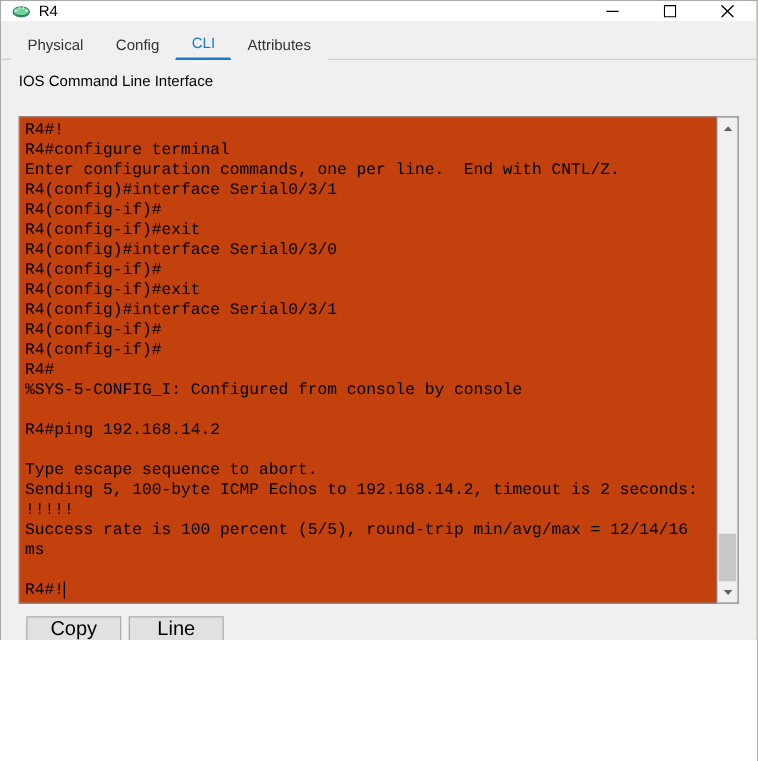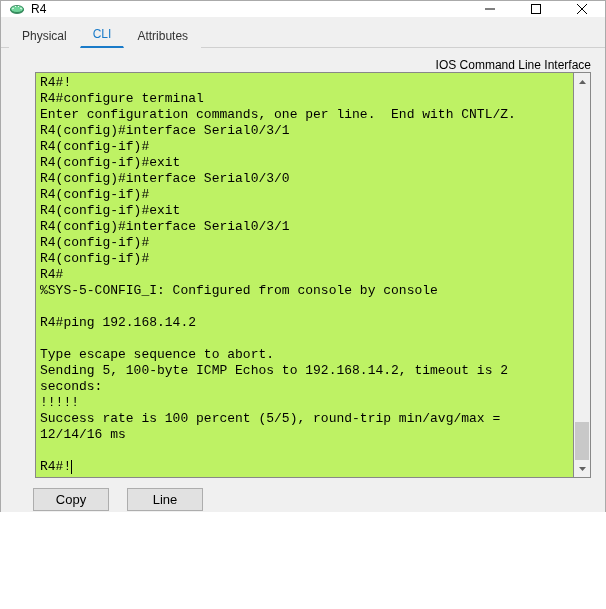--- a/index.html
+++ b/index.html
@@ -89,43 +89,42 @@
   }
   .tab-body {
     flex: 1;
     background: #f0f0f0;
     border-top: 1px solid #d0d0d0;
     padding: 10px 14px 8px 14px;
     display: flex;
     flex-direction: column;
   }
   .cli-title {
-    text-align: right;
-    font-size: 12px;
-    color: #000;
-    margin-bottom: 0;
+    text-align: left;
+    font-size: 12px;
+    color: #000;
+    margin-bottom: 21px;
   }
   .terminal-wrap {
     position: relative;
     flex: 1;
     display: flex;
   }
   .terminal {
     flex: 1;
-    background: #bef264;
+    background: #c2410c;
     border: 1px solid #888;
     font-family: "Courier New", monospace;
     font-size: 13px;
     line-height: 16px;
     color: #000;
     padding: 2px 4px;
     white-space: pre-wrap;
     overflow: hidden;
     position: relative;
-    margin-left: 20px;
   }
   .terminal .cursor {
     display: inline-block;
     width: 1px;
     height: 14px;
     background: #000;
     vertical-align: text-bottom;
     margin-left: 0px;
   }
   .scrollbar {
@@ -173,24 +172,24 @@
   .helper-text {
     flex: 1;
     font-size: 12px;
     color: #000;
   }
   .btn {
     width: 76px;
     height: 23px;
     background: #e1e1e1;
     border: 1px solid #adadad;
-    font-size: 13px;
+    font-size: 16px;
     font-family: inherit;
     color: #000;
-    margin-left: 18px;
+    margin-left: 6px;
     cursor: default;
     display: flex;
     align-items: center;
     justify-content: center;
   }
   .bottom-row {
     display: flex;
     align-items: center;
     padding: 10px 14px 12px 14px;
     background: #f0f0f0;
@@ -239,20 +238,21 @@
             <line x1="10" y1="0" x2="0" y2="10" stroke-width="1"></line>
           </svg>
       </div>
     </div>
   </div>
 
   <div class="content">
 
     <div class="tabs">
       <div class="tab">Physical</div>
+      <div class="tab">Config</div>
       <div class="tab active">CLI</div>
       <div class="tab">Attributes</div>
     </div>
 
     <div class="tab-body">
       <div class="cli-title">IOS Command Line Interface</div>
 
       <div class="terminal-wrap">
         <div class="terminal"><span>R4#!
 R4#configure terminal

